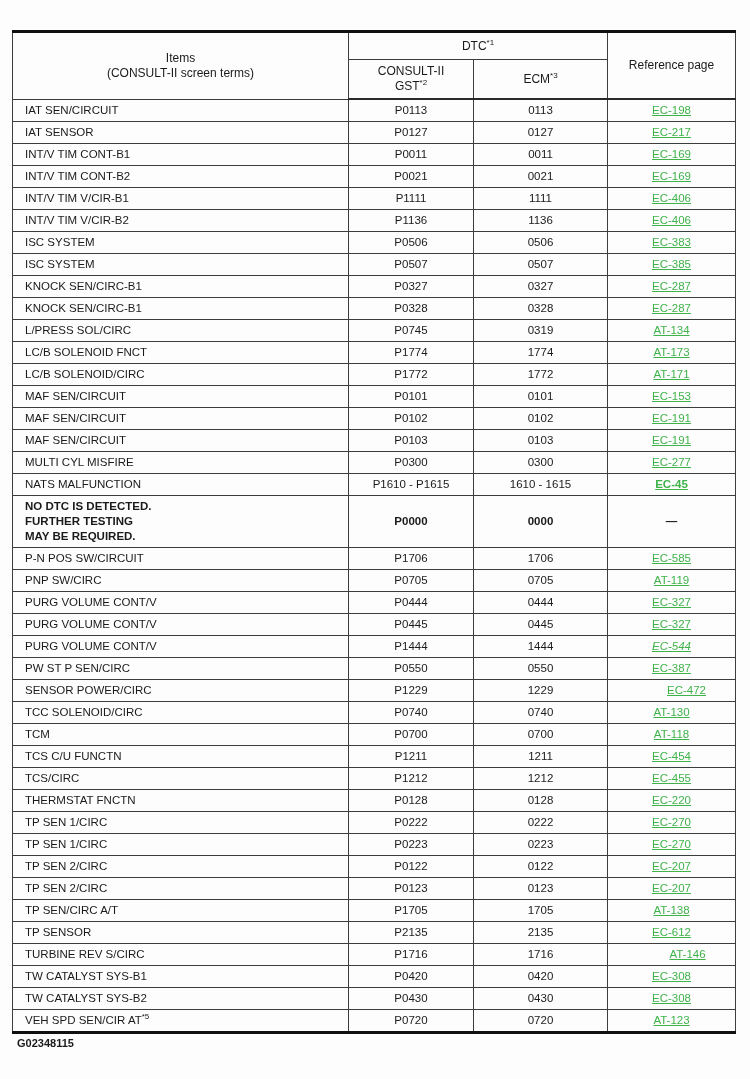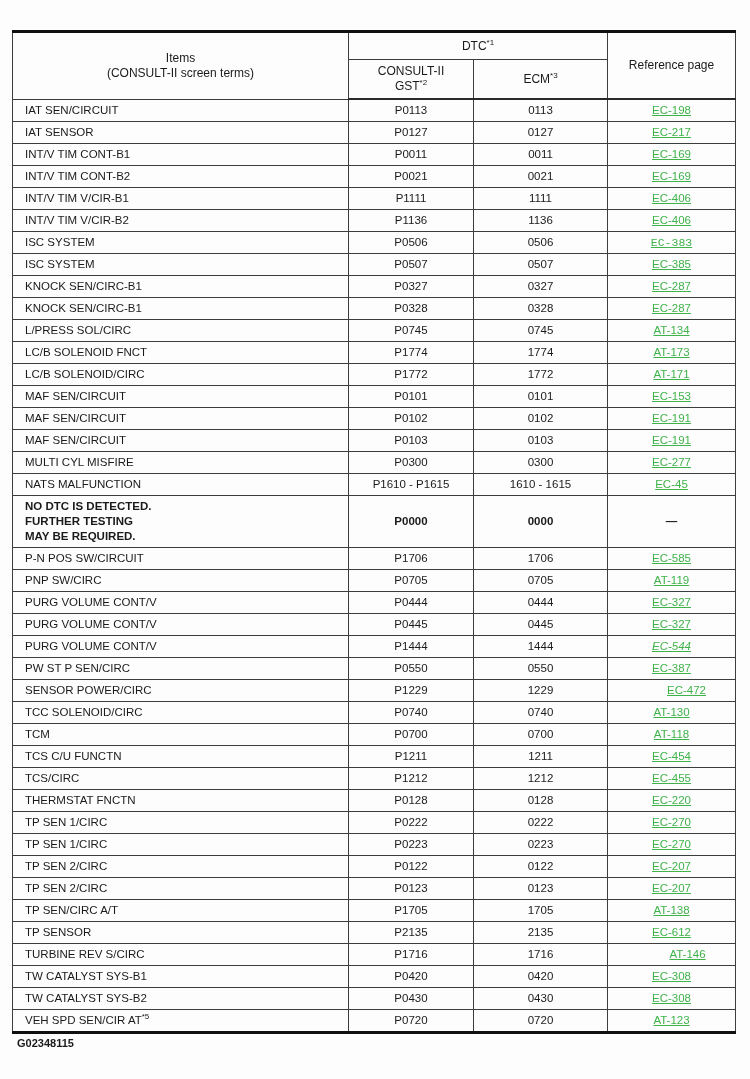--- a/index.html
+++ b/index.html
@@ -136,21 +136,21 @@
       <tr>
         <td class="item-cell"><span>INT/V TIM V/CIR-B2</span></td>
         <td class="code-cell">P1136</td>
         <td class="code-cell">1136</td>
         <td class="ref-cell"><a class="ref-link" href="#" style="color: rgb(63, 178, 74);">EC-406</a></td>
       </tr>
       <tr>
         <td class="item-cell"><span>ISC SYSTEM</span></td>
         <td class="code-cell">P0506</td>
         <td class="code-cell">0506</td>
-        <td class="ref-cell"><a class="ref-link" href="#" style="color: rgb(63, 178, 74); font-family: Liberation Mono, monospace;">EC-383</a></td>
+        <td class="ref-cell"><a class="ref-link" href="#" style="color: rgb(63, 178, 74);">EC-383</a></td>
       </tr>
       <tr>
         <td class="item-cell"><span>ISC SYSTEM</span></td>
         <td class="code-cell">P0507</td>
         <td class="code-cell">0507</td>
         <td class="ref-cell"><a class="ref-link" href="#" style="color: rgb(63, 178, 74);">EC-385</a></td>
       </tr>
       <tr>
         <td class="item-cell"><span>KNOCK SEN/CIRC-B1</span></td>
         <td class="code-cell">P0327</td>
@@ -159,21 +159,21 @@
       </tr>
       <tr>
         <td class="item-cell"><span>KNOCK SEN/CIRC-B1</span></td>
         <td class="code-cell">P0328</td>
         <td class="code-cell">0328</td>
         <td class="ref-cell"><a class="ref-link" href="#" style="color: rgb(63, 178, 74);">EC-287</a></td>
       </tr>
       <tr>
         <td class="item-cell"><span>L/PRESS SOL/CIRC</span></td>
         <td class="code-cell">P0745</td>
-        <td class="code-cell">0745</td>
+        <td class="code-cell">0319</td>
         <td class="ref-cell"><a class="ref-link" href="#" style="color: rgb(63, 178, 74);">AT-134</a></td>
       </tr>
       <tr>
         <td class="item-cell"><span>LC/B SOLENOID FNCT</span></td>
         <td class="code-cell">P1774</td>
         <td class="code-cell">1774</td>
         <td class="ref-cell"><a class="ref-link" href="#" style="color: rgb(63, 178, 74);">AT-173</a></td>
       </tr>
       <tr>
         <td class="item-cell"><span>LC/B SOLENOID/CIRC</span></td>
@@ -202,21 +202,21 @@
       <tr>
         <td class="item-cell"><span>MULTI CYL MISFIRE</span></td>
         <td class="code-cell">P0300</td>
         <td class="code-cell">0300</td>
         <td class="ref-cell"><a class="ref-link" href="#" style="color: rgb(63, 178, 74);">EC-277</a></td>
       </tr>
       <tr>
         <td class="item-cell"><span>NATS MALFUNCTION</span></td>
         <td class="code-cell">P1610 - P1615</td>
         <td class="code-cell">1610 - 1615</td>
-        <td class="ref-cell"><a class="ref-link" href="#" style="color: rgb(63, 178, 74);">EC-45</a></td>
+        <td class="ref-cell"><a class="ref-link" href="#" style="color: rgb(63, 178, 74); font-weight: bold;">EC-45</a></td>
       </tr>
       <tr class="bold-row">
         <td class="item-cell"><span>NO DTC IS DETECTED.
 FURTHER TESTING
 MAY BE REQUIRED.</span></td>
         <td class="code-cell">P0000</td>
         <td class="code-cell">0000</td>
         <td class="ref-cell"><span class="dash">—</span></td>
       </tr>
       <tr>

